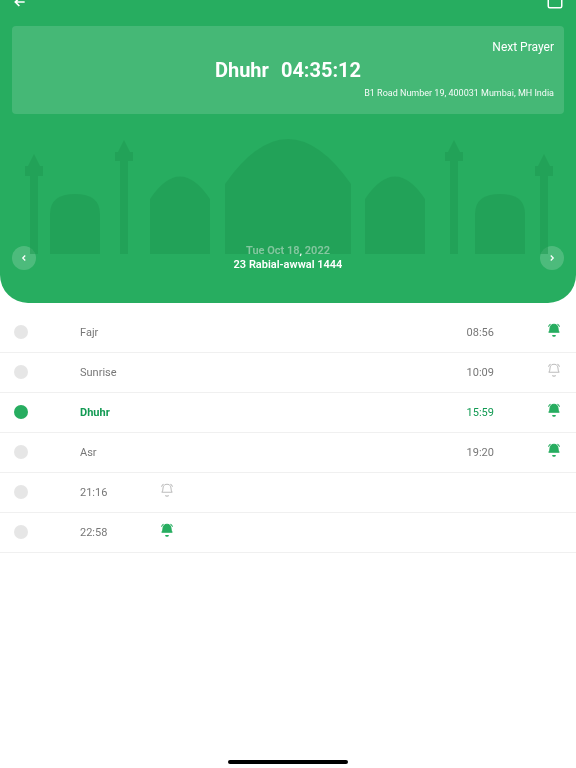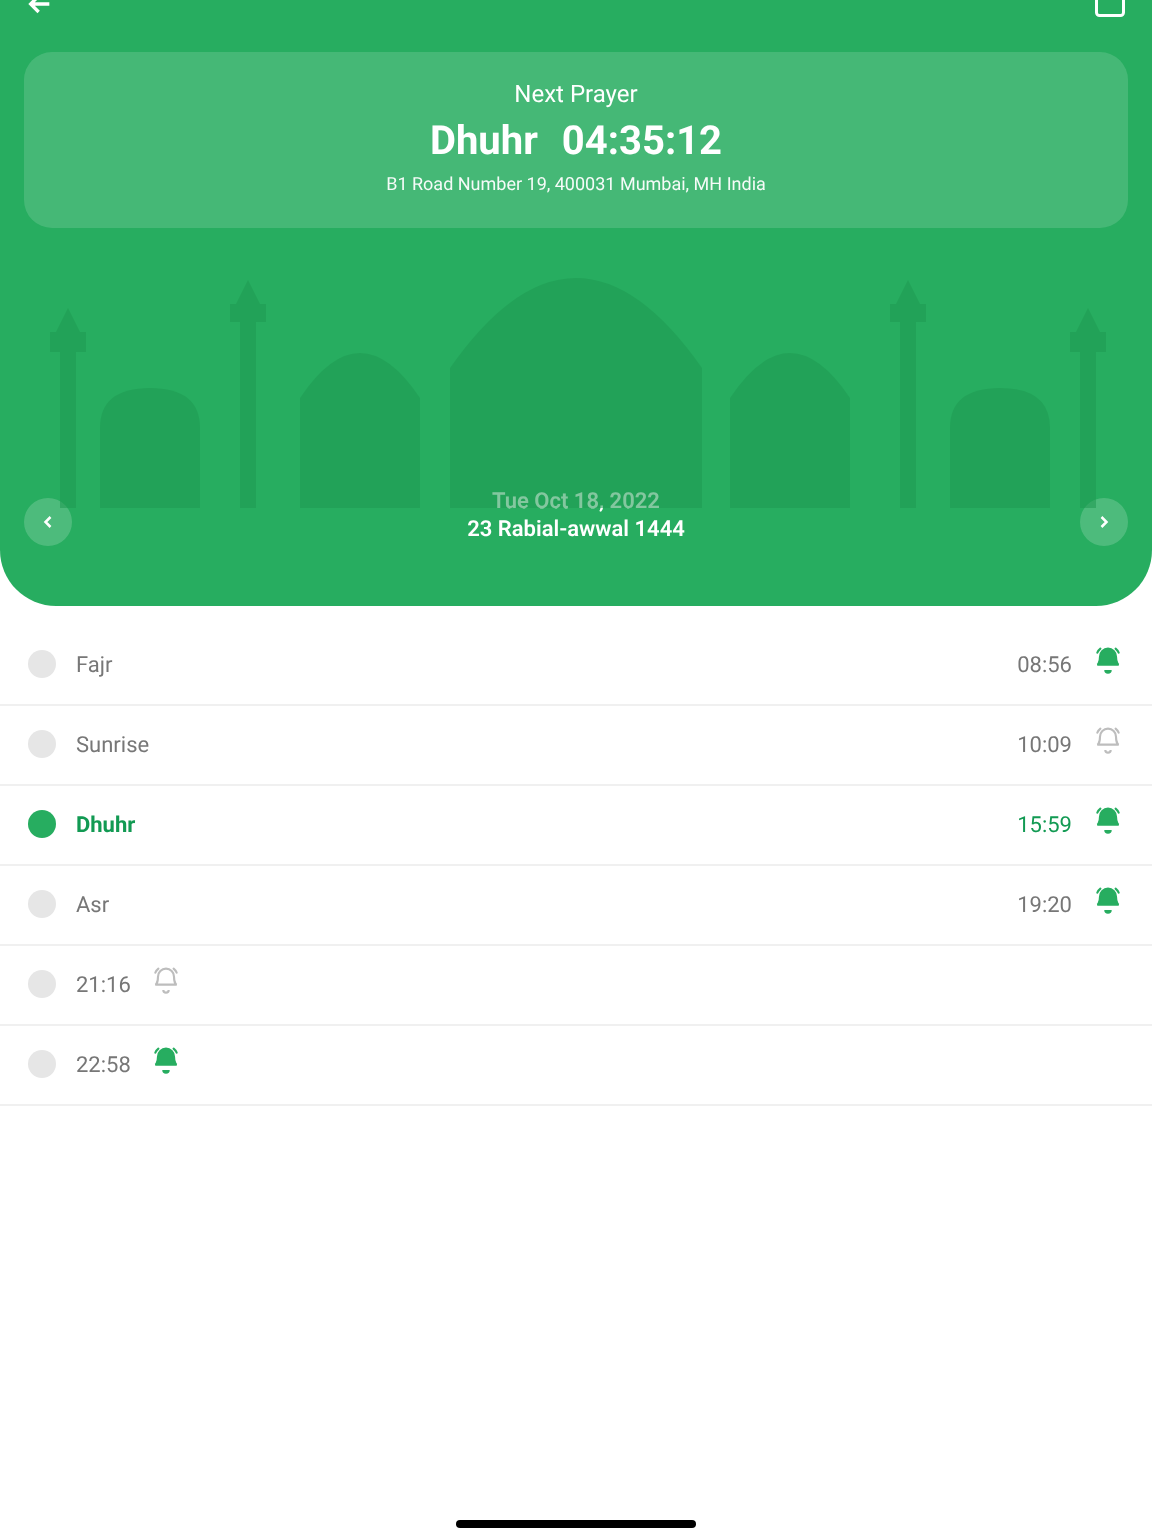--- a/index.html
+++ b/index.html
@@ -41,62 +41,63 @@
       right: 12px;
     }
     .back-wrap {
       position: absolute;
       top: 6px;
       left: 12px;
     }
     .next-prayer-card {
       margin: 12px 12px 0 12px;
       background: rgba(255,255,255,0.14);
-      border-radius: 14px;
+      border-radius: 4px;
       padding: 14px 10px 16px 10px;
-      text-align: center;
+      text-align: right;
       color: #fff;
     }
     .next-prayer-label { font-size: 12px; font-weight: 400; }
     .next-prayer-main { font-size: 20px; font-weight: 700; margin-top: 4px; display: flex; justify-content: center; gap: 12px; }
     .next-prayer-location { font-size: 9px; margin-top: 6px; opacity: 0.95; }
     .mosque-silhouette {
       height: 140px;
       position: relative;
       overflow: hidden;
     }
     .mosque-svg {
       position: absolute;
       bottom: 0;
       left: 0;
       width: 100%;
       height: 190px;
     }
     .date-row {
       display: flex;
       justify-content: space-between;
-      align-items: flex-end;
+      align-items: center;
       padding: 0 12px;
       color: #fff;
       margin-top: -10px;
     }
     .nav-circle {
       width: 24px; height: 24px;
       border-radius: 50%;
       background: rgba(255,255,255,0.18);
       display: flex; align-items: center; justify-content: center;
     }
     .date-center { text-align: center; font-size: 11px; font-weight: 600; line-height: 1.3; }
     .prayer-list { margin-top: 10px; }
     .prayer-row {
       display: flex;
       align-items: center;
       padding: 10px 14px;
       border-bottom: 1px solid #f0f0f0;
       font-size: 11px;
+      gap: 42px;
     }
     .prayer-dot {
       width: 14px; height: 14px; border-radius: 50%;
       background: #e6e6e6;
       margin-right: 10px;
       position: relative;
       flex-shrink: 0;
     }
     .prayer-dot.active {
       background: #27ad60;

